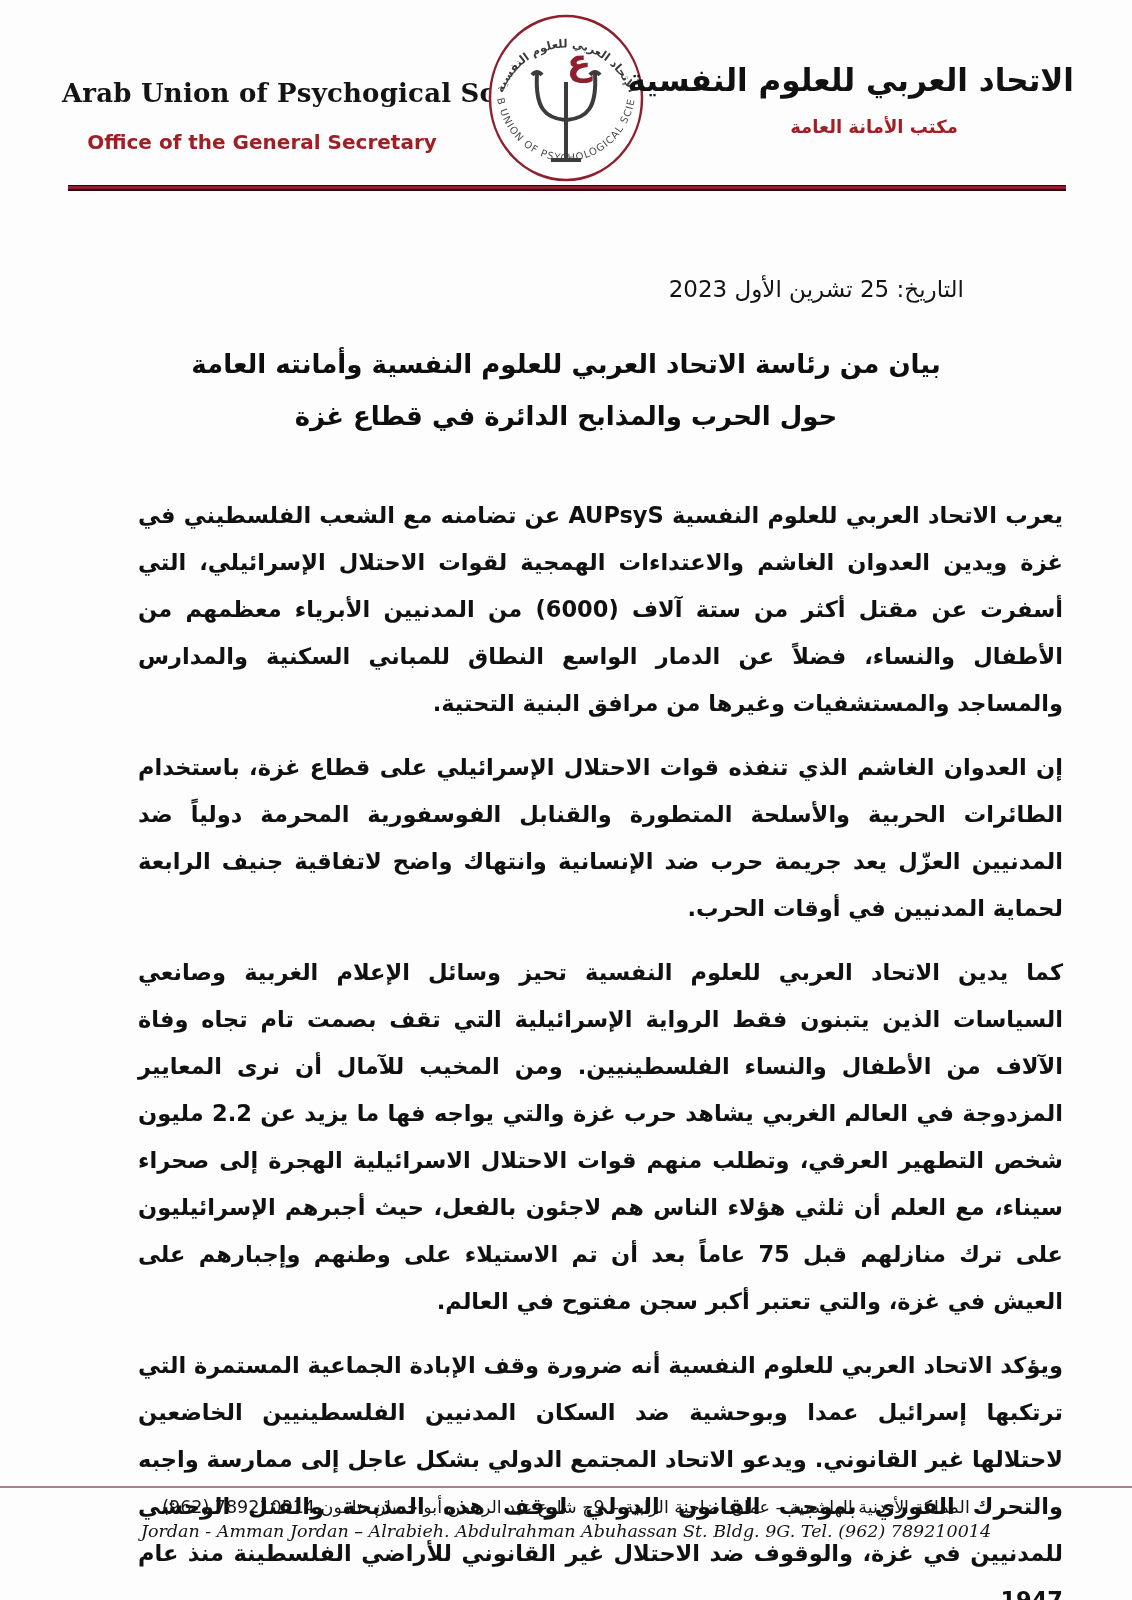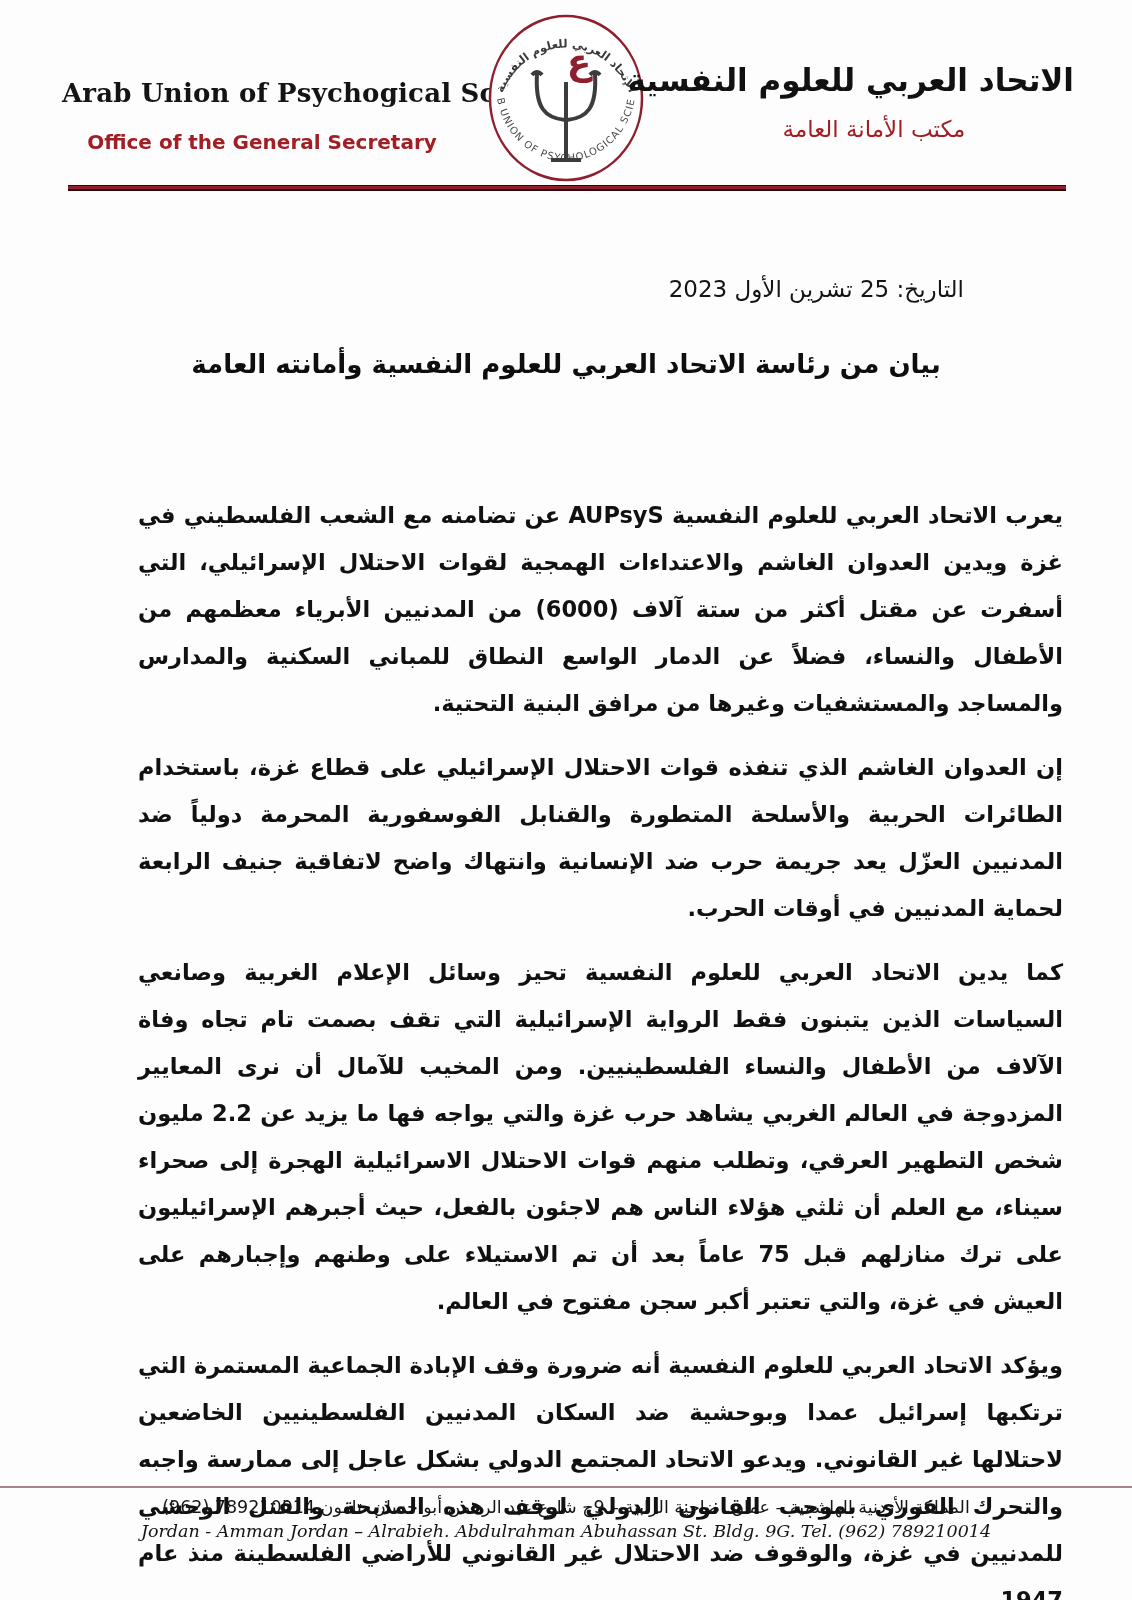--- a/index.html
+++ b/index.html
@@ -6,21 +6,21 @@
   body{font-family:"DejaVu Sans",sans-serif;color:#1b1b1b;}
   .page{position:relative;width:1132px;height:1600px;background:#fdfdfd;overflow:hidden;margin:0 auto;}
 
   
   .header{position:absolute;top:0;left:0;width:100%;height:188px;}
   .hdr-left{position:absolute;left:62px;top:78px;width:400px;text-align:center;}
   .org-en{font-family:"DejaVu Serif",serif;font-weight:bold;font-size:26px;color:#141414;letter-spacing:.2px;white-space:nowrap;}
   .office-en{margin-top:22px;font-family:"DejaVu Sans",sans-serif;font-weight:bold;font-size:20px;color:#a11f24;}
   .hdr-right{position:absolute;right:58px;top:62px;width:400px;text-align:center;direction:rtl;}
   .org-ar{font-weight:bold;font-size:31px;color:#111;white-space:nowrap;}
-  .office-ar{margin-top:18px;font-size:23px;color:#a11f24;font-weight:normal;}
+  .office-ar{margin-top:18px;font-size:18px;color:#a11f24;font-weight:bold;}
   .logo-wrap{position:absolute;left:483px;top:12px;width:166px;height:172px;}
 
   .hdr-rule{position:absolute;top:185px;left:68px;right:66px;height:6px;
             background:linear-gradient(#1c0d10 0 18%, #8e1f2f 18% 75%, #30070e 75% 100%);}
 
   
   .date-line{position:absolute;top:243px;right:168px;direction:rtl;font-size:23px;color:#141414;margin-top:33px;}
 
   
   .titles{position:absolute;top:338px;left:0;width:100%;text-align:center;direction:rtl;}
@@ -80,20 +80,21 @@
       <div class="office-ar">مكتب الأمانة العامة</div>
     </div>
   </div>
 
   <div class="hdr-rule"></div>
 
   <div class="date-line">التاريخ: 25 تشرين الأول  2023</div>
 
   <div class="titles">
     <div class="title-l">بيان من رئاسة الاتحاد العربي للعلوم النفسية وأمانته العامة</div>
+    <div class="title-l">حول الحرب والمذابح الدائرة في قطاع غزة</div>
   </div>
 
   <div class="body-text">
     <p>يعرب الاتحاد العربي للعلوم النفسية AUPsyS عن تضامنه مع الشعب الفلسطيني في غزة ويدين العدوان الغاشم والاعتداءات الهمجية لقوات الاحتلال الإسرائيلي، التي أسفرت عن مقتل أكثر من ستة آلاف (6000) من المدنيين الأبرياء معظمهم من الأطفال والنساء، فضلاً عن الدمار الواسع النطاق للمباني السكنية والمدارس والمساجد والمستشفيات وغيرها من مرافق البنية التحتية.</p>
     <p>إن العدوان الغاشم الذي تنفذه قوات الاحتلال الإسرائيلي على قطاع غزة، باستخدام الطائرات الحربية والأسلحة المتطورة والقنابل الفوسفورية المحرمة دولياً ضد المدنيين العزّل يعد جريمة حرب ضد الإنسانية وانتهاك واضح لاتفاقية جنيف الرابعة لحماية المدنيين في أوقات الحرب.</p>
     <p>كما يدين الاتحاد العربي للعلوم النفسية تحيز وسائل الإعلام الغربية وصانعي السياسات الذين يتبنون فقط الرواية الإسرائيلية التي تقف بصمت تام تجاه وفاة الآلاف من الأطفال والنساء الفلسطينيين. ومن المخيب للآمال أن نرى المعايير المزدوجة في العالم الغربي يشاهد حرب غزة والتي يواجه فها ما يزيد عن 2.2 مليون شخص التطهير العرقي، وتطلب منهم قوات الاحتلال الاسرائيلية الهجرة إلى صحراء سيناء، مع العلم أن ثلثي هؤلاء الناس هم لاجئون بالفعل، حيث  أجبرهم الإسرائيليون على ترك منازلهم قبل 75 عاماً بعد أن تم الاستيلاء على وطنهم وإجبارهم على العيش في غزة، والتي تعتبر أكبر سجن مفتوح في العالم.</p>
     <p>ويؤكد الاتحاد العربي للعلوم النفسية أنه ضرورة وقف الإبادة الجماعية المستمرة التي ترتكبها إسرائيل عمدا وبوحشية ضد السكان المدنيين الفلسطينيين الخاضعين لاحتلالها غير القانوني. ويدعو الاتحاد  المجتمع الدولي بشكل عاجل إلى ممارسة واجبه والتحرك الفوري بموجب القانون الدولي لوقف هذه المذبحة والقتل الوحشي للمدنيين في غزة، والوقوف ضد الاحتلال غير القانوني للأراضي الفلسطينة منذ عام 1947.</p>
   </div>
 
   <div class="footer">

